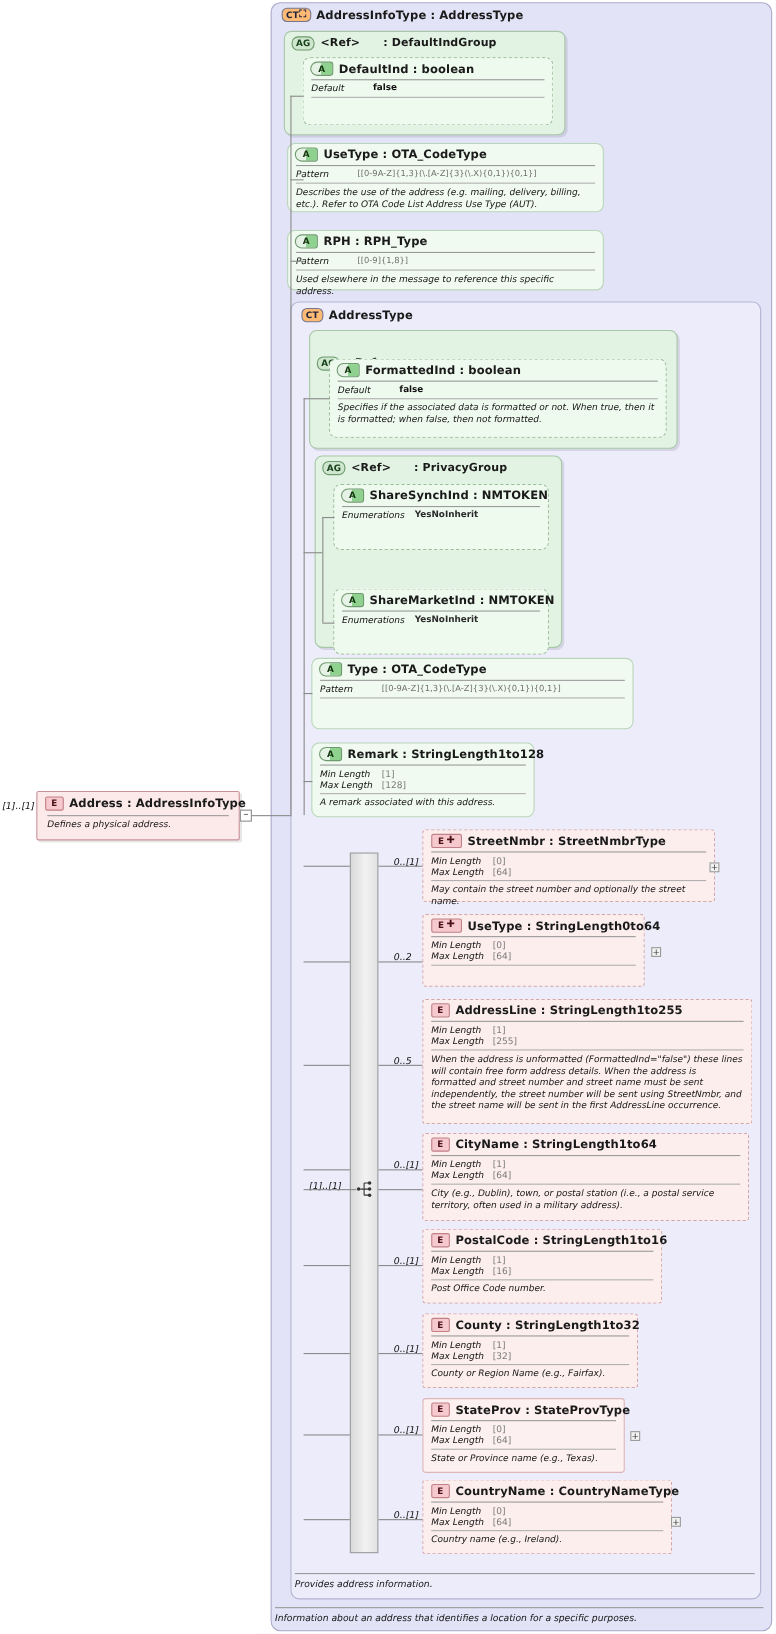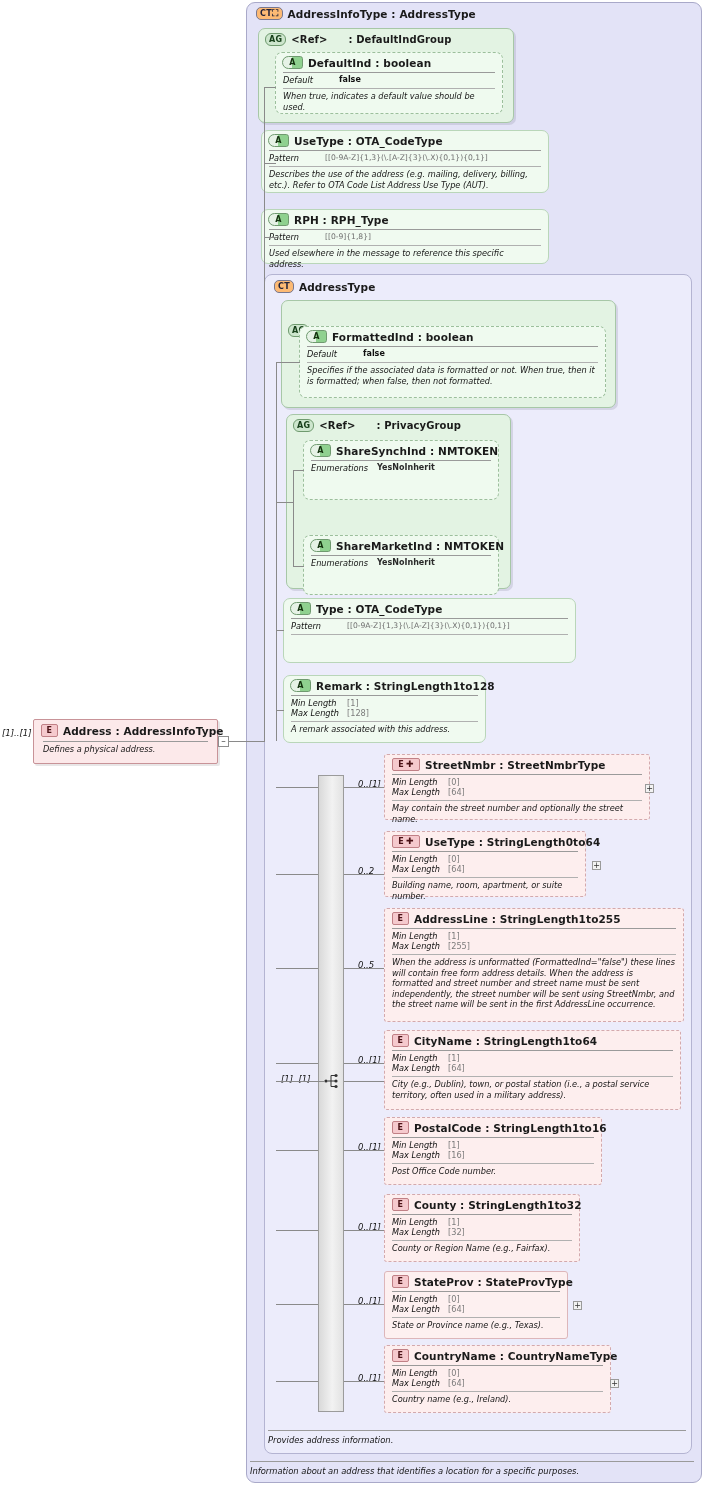--- a/index.html
+++ b/index.html
@@ -139,21 +139,20 @@
     <span class="hdr-title">DefaultInd : boolean</span>
   </div>
   <div class="sep"></div>
   <div class="facets">
     <div class="facet-row">
       <span class="facet-name">Default</span>
       <span class="facet-val dark">false</span>
     </div>
   </div>
   <div class="sep lt"></div>
-  <div class="doc">When true, indicates a default value should be used.</div>
 </div>
 
 <div class="attr-box solid" style="left:261px; top:130px; width:288px; height:63px;">
   <div class="hdr" style="padding:3px 6px 2px 6px;">
     <span class="badge a">A</span>
     <span class="hdr-title">UseType : OTA_CodeType</span>
   </div>
   <div class="sep"></div>
   <div class="facets">
     <div class="facet-row">
@@ -345,21 +344,20 @@
     <div class="facet-row">
       <span class="facet-name">Min Length</span>
       <span class="facet-val">[0]</span>
     </div>
     <div class="facet-row">
       <span class="facet-name">Max Length</span>
       <span class="facet-val">[64]</span>
     </div>
   </div>
   <div class="sep lt"></div>
-  <div class="doc">Building name, room, apartment, or suite number.</div>
 </div>
 <div class="toggle mini" style="left:592px; top:861px;">+</div>
 
 <div class="card" style="left:358px; top:960px;">0..5</div>
 <div class="el-box" style="left:384px; top:908px; width:300px; height:114px;">
   <div class="hdr" style="padding:3px 7px 2px 7px;">
     <span class="badge e">E</span>
     <span class="hdr-title">AddressLine : StringLength1to255</span>
   </div>
   <div class="sep"></div>

